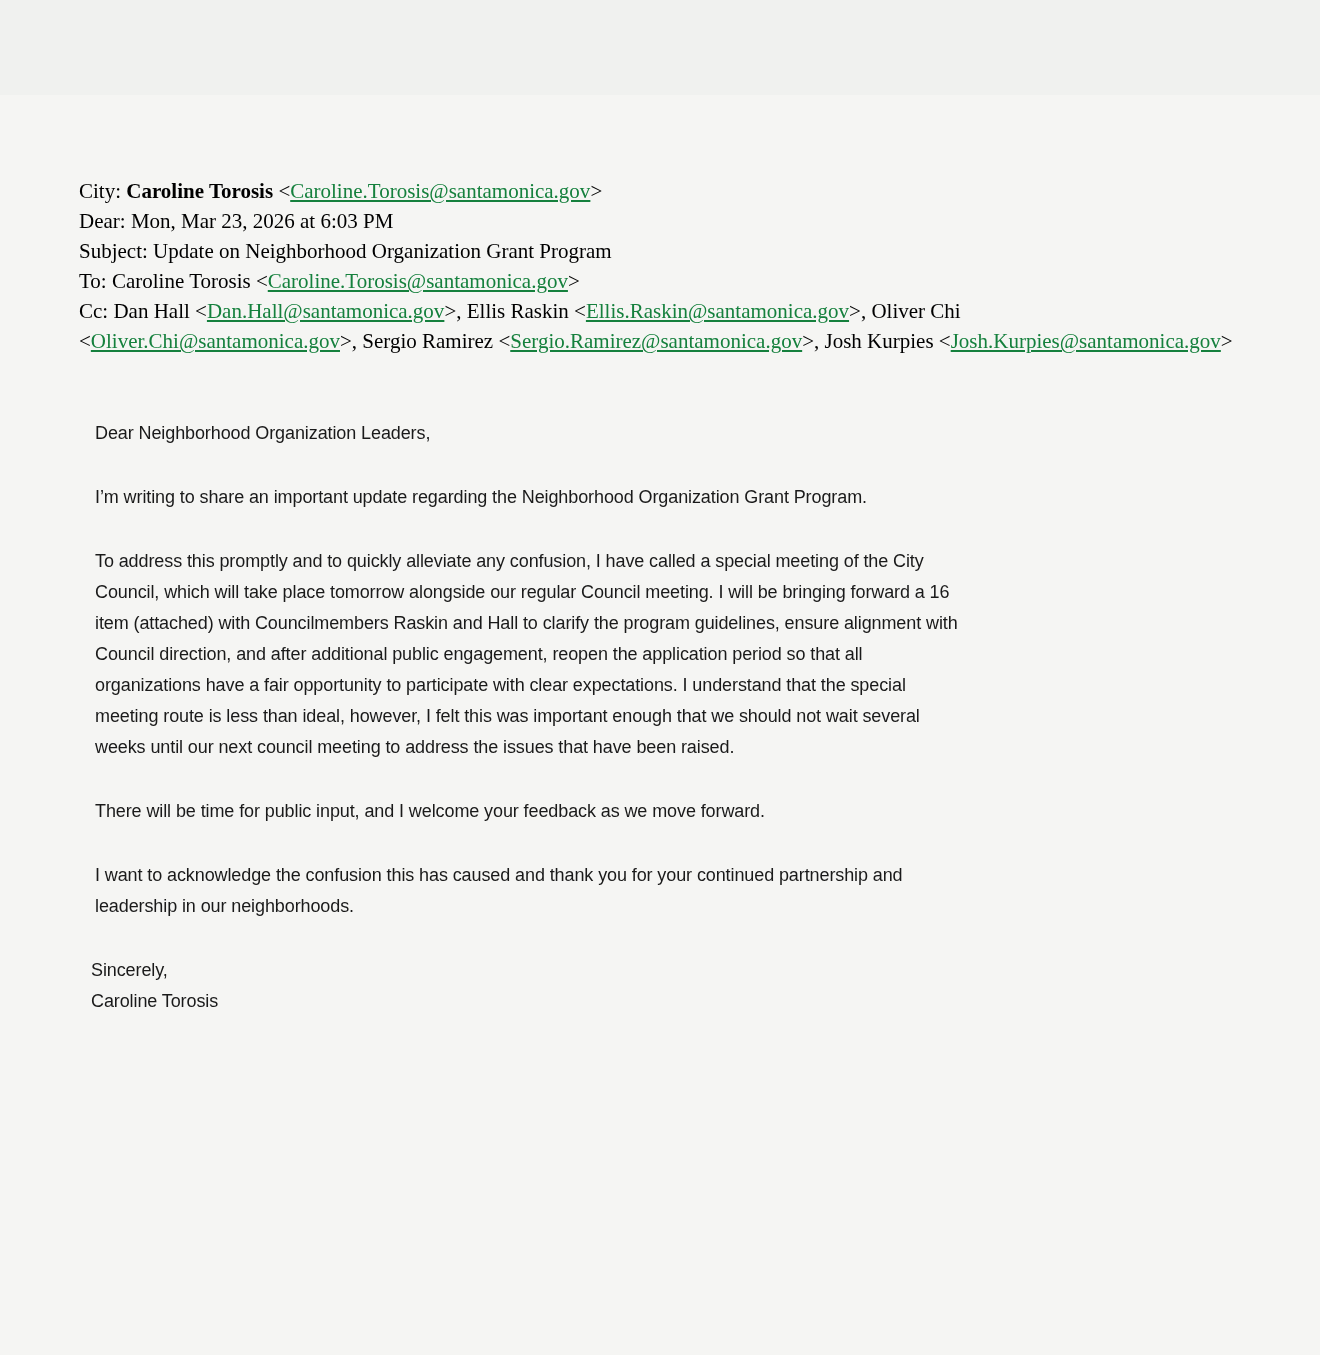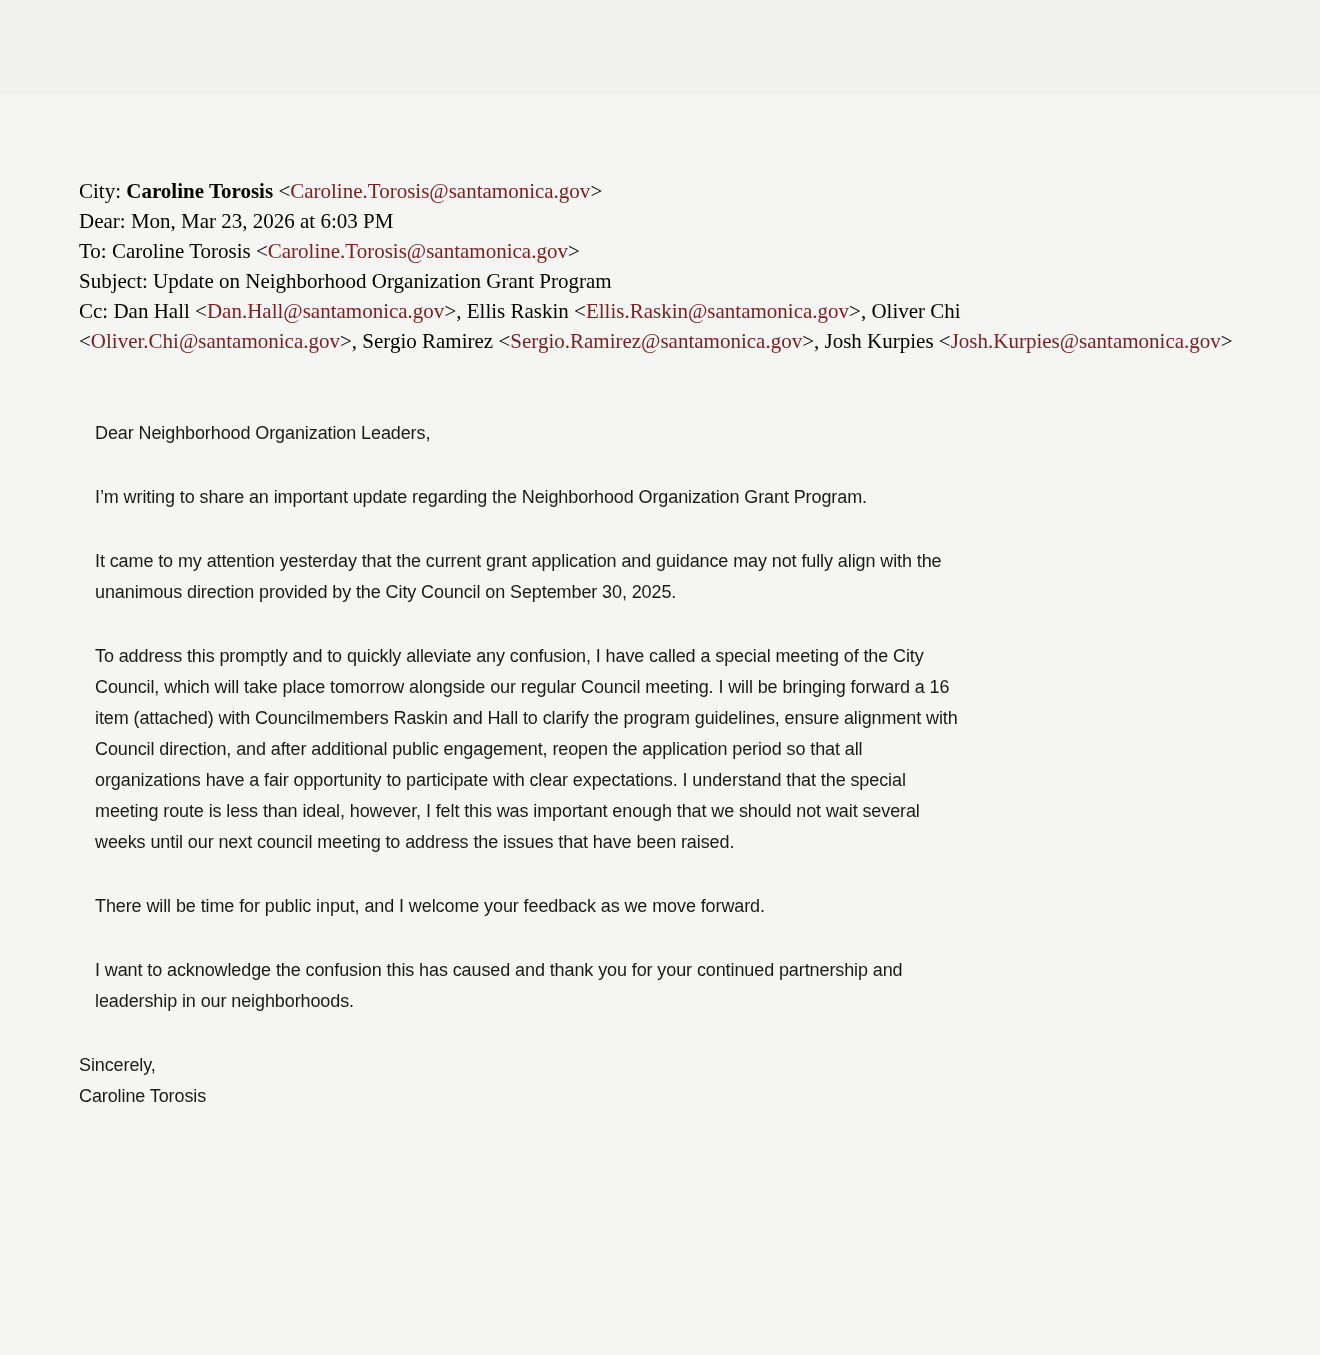--- a/index.html
+++ b/index.html
@@ -27,64 +27,63 @@
     width: 1164px;
   }
   .email-headers {
     font-family: "Liberation Serif", serif;
     font-size: 21px;
     line-height: 30px;
     color: #000000;
   }
   .email-headers .bold { font-weight: bold; }
   a.mail-link {
-    color: #7f1d1d;
+    color: #15803d;
+    text-decoration: underline;
     cursor: pointer;
   }
   .email-body {
     margin-top: 62px;
     font-family: "Liberation Sans", sans-serif;
     font-size: 18px;
     line-height: 31px;
     letter-spacing: -0.1px;
     color: #1a1a1a;
   }
   .para {
     margin: 0 0 33px 16px;
     white-space: pre-line;
   }
-  .signature { margin: 0; }
+  .signature { margin: 12px; }
   .signature div { white-space: pre; }
 </style>
 </head>
 <body>
 
 <div class="top-band"></div>
 
 <div class="content">
 
   <div class="email-headers">
 
     <div><span>City: </span><span class="bold">Caroline Torosis</span><span> &lt;</span><a class="mail-link">Caroline.Torosis@santamonica.gov</a><span>&gt;</span></div>
 
     <div><span>Dear: </span><span>Mon, Mar 23, 2026 at 6:03 PM</span></div>
 
+    <div><span>Subject: </span><span>Update on Neighborhood Organization Grant Program</span></div>
+
     <div><span>To: </span><span>Caroline Torosis</span><span> &lt;</span><a class="mail-link">Caroline.Torosis@santamonica.gov</a><span>&gt;</span></div>
-
-    <div><span>Subject: </span><span>Update on Neighborhood Organization Grant Program</span></div>
 
     <div><span>Cc: </span><span><span>Dan Hall</span><span> &lt;</span><a class="mail-link">Dan.Hall@santamonica.gov</a><span>&gt;</span><span>, </span></span><span><span>Ellis Raskin</span><span> &lt;</span><a class="mail-link">Ellis.Raskin@santamonica.gov</a><span>&gt;</span><span>, </span></span><span><span>Oliver Chi</span><span> &lt;</span><a class="mail-link">Oliver.Chi@santamonica.gov</a><span>&gt;</span><span>, </span></span><span><span>Sergio Ramirez</span><span> &lt;</span><a class="mail-link">Sergio.Ramirez@santamonica.gov</a><span>&gt;</span><span>, </span></span><span><span>Josh Kurpies</span><span> &lt;</span><a class="mail-link">Josh.Kurpies@santamonica.gov</a><span>&gt;</span></span></div>
 
   </div>
 
   <div class="email-body">
     <p class="para">Dear Neighborhood Organization Leaders,</p>
     <p class="para">I’m writing to share an important update regarding the Neighborhood Organization Grant Program.</p>
-    <p class="para">It came to my attention yesterday that the current grant application and guidance may not fully align with the
-unanimous direction provided by the City Council on September 30, 2025.</p>
     <p class="para">To address this promptly and to quickly alleviate any confusion, I have called a special meeting of the City
 Council, which will take place tomorrow alongside our regular Council meeting. I will be bringing forward a 16
 item (attached) with Councilmembers Raskin and Hall to clarify the program guidelines, ensure alignment with
 Council direction, and after additional public engagement, reopen the application period so that all
 organizations have a fair opportunity to participate with clear expectations. I understand that the special
 meeting route is less than ideal, however, I felt this was important enough that we should not wait several
 weeks until our next council meeting to address the issues that have been raised.</p>
     <p class="para">There will be time for public input, and I welcome your feedback as we move forward.</p>
     <p class="para">I want to acknowledge the confusion this has caused and thank you for your continued partnership and
 leadership in our neighborhoods.</p>

